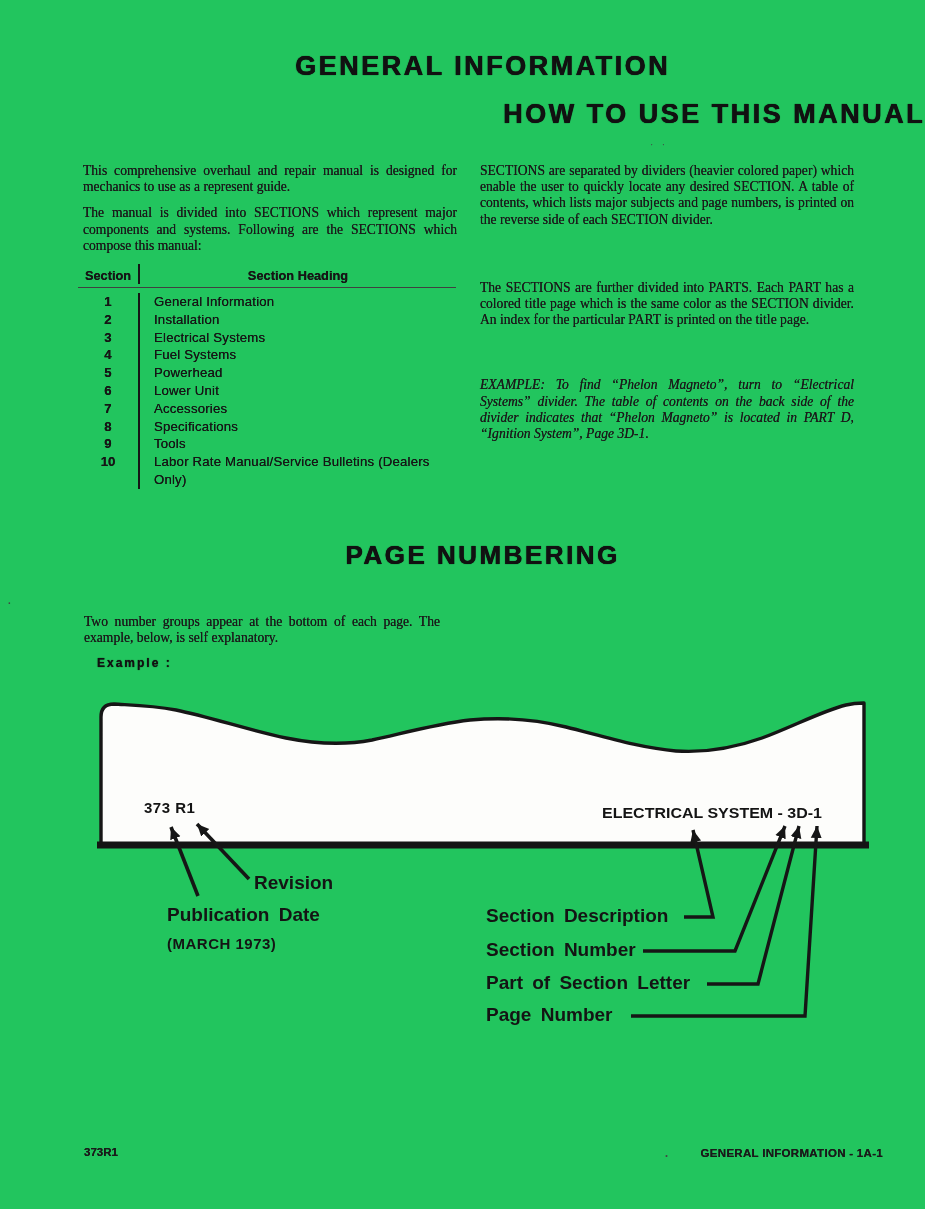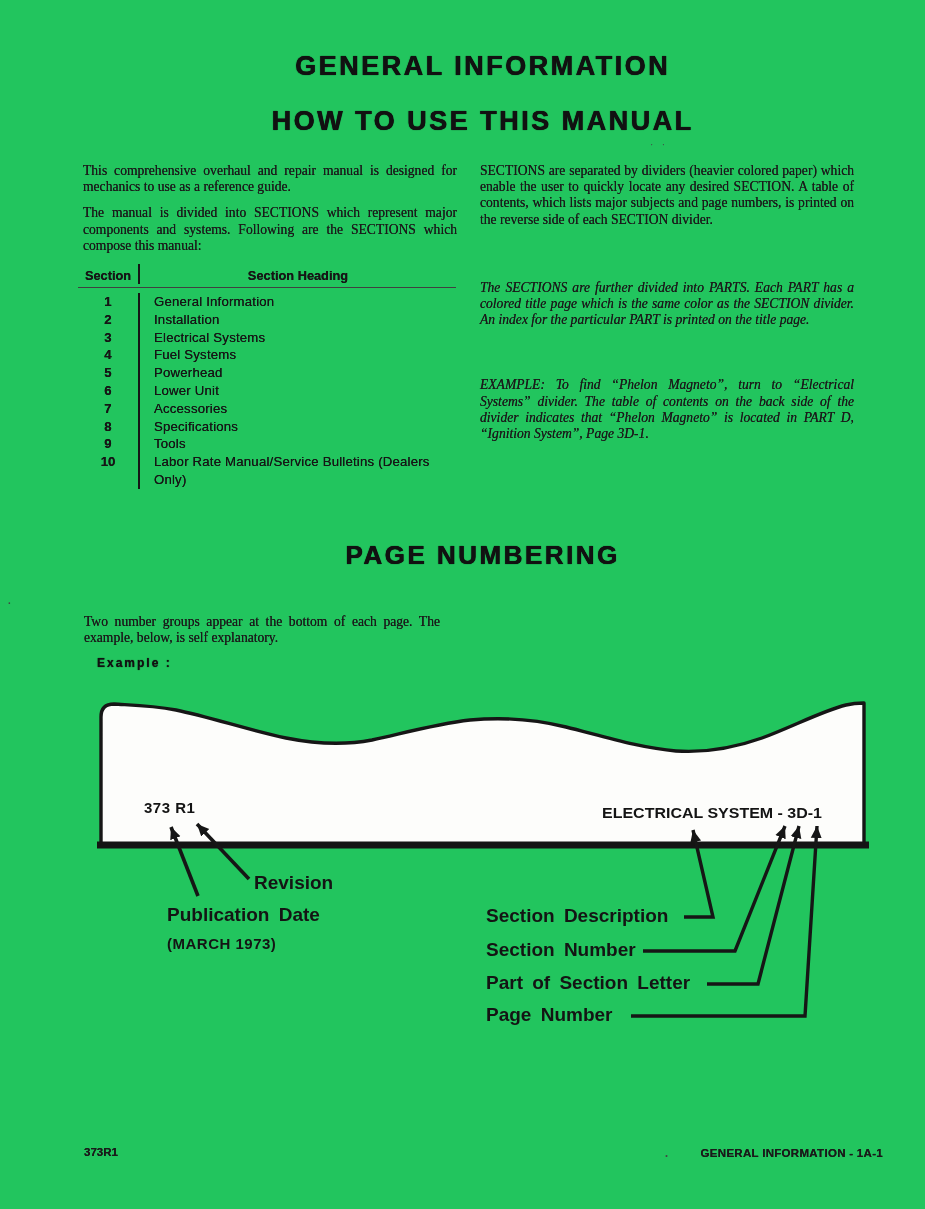--- a/index.html
+++ b/index.html
@@ -18,33 +18,33 @@
     text-align:center;
     font-family:"Liberation Sans", sans-serif;
     font-weight:900;
     font-size:27px;
     letter-spacing:2.5px;
     color:#111;
     text-shadow:0 0 1px #111, 0.4px 0 0 #111;
     white-space:nowrap;
   }
   .t1 { top:51px; }
-  .t2 { top:106px; }
+  .t2 { top:99px;text-align:right; }
   .t3 { top:540px; font-size:26px; }
   
   .col {
     position:absolute; top:160px; width:374px;
     font-size:13.6px; line-height:16.2px;
     text-align:justify;
     text-shadow:0 0 0.4px #1b1b1b;
   }
   .col p { margin:0 0 10px 0; }
   .col-left  { left:83px; padding-top:3px; }
   .col-right { left:480px; padding-top:3px; }
-  .gap-before-p2 { margin-top:52px !important;font-style:italic; }
+  .gap-before-p2 { margin-top:52px !important; }
   .gap-before-ex { margin-top:49px !important; }
   .ex-italic { font-style:italic; }
   
   .sections-table {
     margin:9px 0 0 -5px; width:378px;
     font-family:"Liberation Sans", sans-serif;
     font-size:13.2px;
     color:#161616;
     text-align:left;
     text-shadow:0 0 0.6px #161616;
@@ -98,21 +98,21 @@
 </style>
 </head>
 <body>
 
 <div class="page">
 
   <div class="big-title t1">GENERAL INFORMATION</div>
   <div class="big-title t2">HOW TO USE THIS MANUAL</div>
 
   <div class="col col-left">
-    <p>This comprehensive overhaul and repair manual is designed for mechanics to use as a reference guide.</p>
+    <p>This comprehensive overhaul and repair manual is designed for mechanics to use as a represent guide.</p>
     <p>The manual is divided into SECTIONS which represent major components and systems. Following are the SECTIONS which compose this manual:</p>
 
     <div class="sections-table">
       <div class="thead">
         <div class="th c1">Section</div>
         <div class="th c2">Section Heading</div>
       </div>
       <div class="tbody">
 
           <div class="tr">

